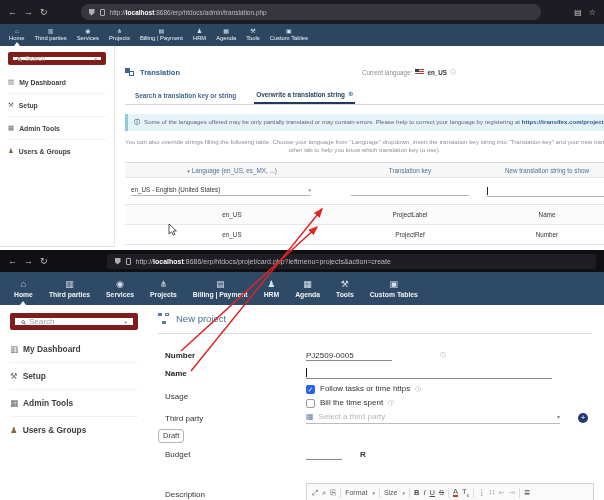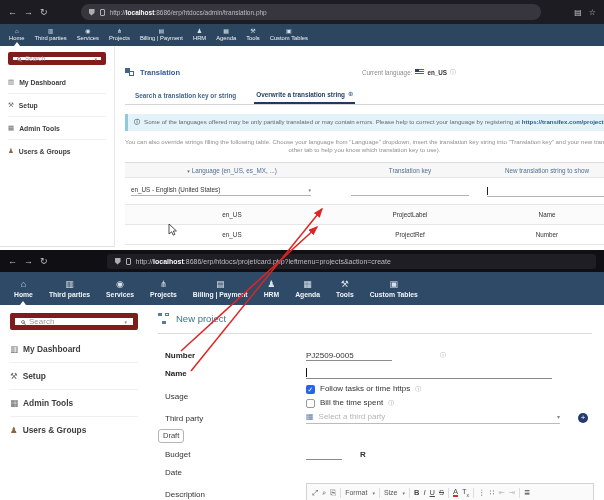--- a/index.html
+++ b/index.html
@@ -460,21 +460,20 @@
 
           <div class="frow">
             <span class="flabel">Budget</span>
             <span class="fval">
               <span class="uline budget"></span>
               <span class="semib">R</span>
             </span>
           </div>
 
           <div class="frow">
-            <span class="flabel">Date</span>
           </div>
 
           <div class="frow top" style="padding-top:2px">
             <span class="flabel" style="padding-top:4px">Description</span>
             <span class="fval">
               <span class="toolbar">
                 <span class="tbtn">⤢</span>
                 <span class="tbtn">⌕</span>
                 <span class="tbtn">⎘</span>
                 <span class="tsep"></span>

